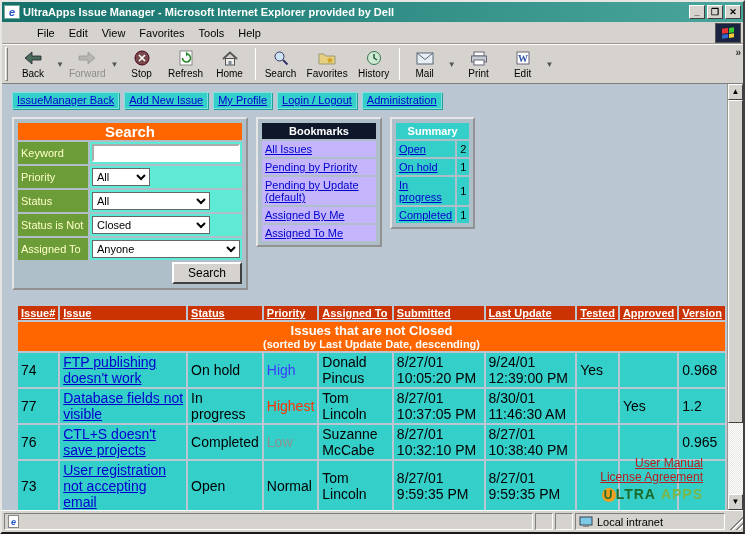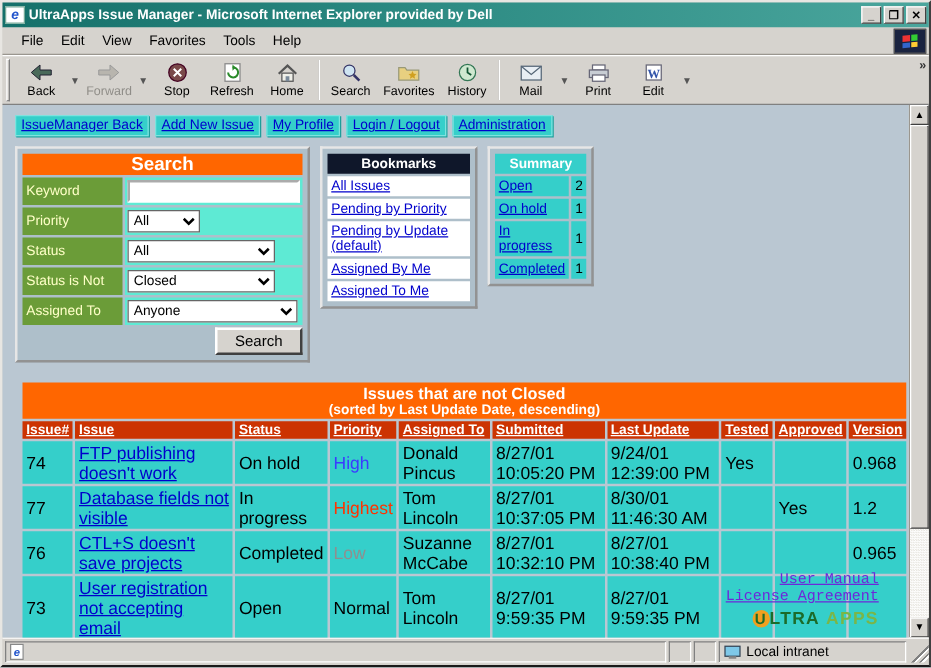--- a/index.html
+++ b/index.html
@@ -93,42 +93,42 @@
   .txt-input { width:100%; height:18px; border:2px inset #fff; background:#fff; font-family:"Liberation Sans",sans-serif; font-size:11px; padding:1px 2px; }
   select { height:18px; border:1px solid #666; background:#fff; font-family:"Liberation Sans",sans-serif; font-size:11px; }
   .btn-row { text-align:right; padding:3px 1px 1px; }
   .win-btn {
     background:#d6d3ce; border-top:2px solid #fff; border-left:2px solid #fff;
     border-right:2px solid #404040; border-bottom:2px solid #404040;
     font-family:"Liberation Sans",sans-serif; font-size:12px; padding:2px 14px;
   }
   
   .bm-table { border-spacing:2px; width:118px; }
-  .bm-table td { background:#ffffff; padding:2px 3px; font-size:11px; }
+  .bm-table td { background:#c4b5fd; padding:2px 3px; font-size:11px; }
   .sum-table { border-spacing:2px; width:72px; }
   .sum-table td { background:#35cfca; padding:2px 3px; font-size:11px; }
   .sum-table td.cnt { width:12px; text-align:left; }
 
   
   .issues { margin-top:14px; border-spacing:2px; width:711px; margin-left:4px; background:transparent; }
   .issues td, .issues th { padding:1px 3px; vertical-align:middle; }
   .it-title { background:#ff6600; color:#fff; text-align:center; }
   .it-title .t1 { font-weight:bold; font-size:13px; }
   .it-title .t2 { font-weight:bold; font-size:11px; }
   .issues th { background:#cc3302; color:#fff; font-size:11px; font-weight:bold; text-align:left; }
   .issues th span { text-decoration:underline; }
   .issues td.cell { background:#35cfca; font-size:14px; }
   .add-row td { background:#cc3302; }
   .add-row a { color:#fff; font-weight:bold; font-size:11px; }
   col.c-id{width:26px;} col.c-issue{width:168px;} col.c-status{width:54px;}
   col.c-pri{width:46px;} col.c-asg{width:82px;} col.c-sub{width:114px;}
   col.c-upd{width:114px;} col.c-tst{width:34px;} col.c-apr{width:42px;} col.c-ver{width:31px;}
 
   .footer-right { position:absolute; right:24px; bottom:8px; text-align:right; }
-  .footer-right a { display:block; color:#6d28d9; font-size:12px; line-height:14px;font-family:Liberation Mono, monospace; }
+  .footer-right a { display:block; color:#b91c1c; font-size:12px; line-height:14px; }
   .logo { margin-top:2px; font-size:14px; letter-spacing:1px; white-space:nowrap;margin-left:48px; }
   .logo .u-circle {
     display:inline-block; width:14px; height:14px; background:#f0a020; border-radius:50%;
     color:#1c6b2a; font-weight:bold; text-align:center; line-height:14px; font-size:12px;
   }
   .logo .ultra { color:#1c6b2a; font-weight:bold; }
   .logo .apps { color:#7ab648; font-weight:bold; }
 
   
   .scrollbar {
@@ -173,21 +173,21 @@
 
   <div class="titlebar">
     <div class="app-icon">e</div>
     <div class="title-text">UltraApps Issue Manager - Microsoft Internet Explorer provided by Dell</div>
     <div class="winbtn">_</div>
     <div class="winbtn">❐</div>
     <div class="winbtn">✕</div>
   </div>
 
   <div class="menubar">
-    <div style="display:flex;">
+    <div style="display:flex;margin-left:20px;">
 
     <span class="menu-item">File</span>
         <span class="menu-item">Edit</span>
         <span class="menu-item">View</span>
         <span class="menu-item">Favorites</span>
         <span class="menu-item">Tools</span>
         <span class="menu-item">Help</span>
       </div>
     <div class="throbber">
       <div class="flag">
@@ -340,21 +340,21 @@
             <tr>
               <td class="flabel">Status</td>
               <td class="fvalue"><select style="width:118px;"><option>All</option></select></td>
             </tr>
             <tr>
               <td class="flabel">Status is Not</td>
               <td class="fvalue"><select style="width:118px;"><option>Closed</option></select></td>
             </tr>
             <tr>
               <td class="flabel">Assigned To</td>
-              <td class="fvalue"><select style="width:136px;"><option>Anyone</option></select></td>
+              <td class="fvalue"><select style="width:148px;"><option>Anyone</option></select></td>
             </tr>
             <tr>
                   <td colspan="2" class="btn-row"><button class="win-btn">Search</button></td>
                 </tr>
           </tbody>
             </table>
         </div>
 
         <div class="panel">
           <table class="bm-table">
@@ -422,37 +422,37 @@
             <col class="c-pri">
             <col class="c-asg">
           <col class="c-sub">
             <col class="c-upd">
             <col class="c-tst">
             <col class="c-apr">
             <col class="c-ver">
         </colgroup>
         <tbody>
             <tr>
-              <td colspan="10" class="it-title">
-          <div class="t1">Issues that are not Closed</div>
-          <div class="t2">(sorted by Last Update Date, descending)</div>
-        </td>
-            </tr>
-        <tr>
           <th><span>Issue#</span></th>
           <th><span>Issue</span></th>
           <th><span>Status</span></th>
           <th><span>Priority</span></th>
           <th><span>Assigned To</span></th>
           <th><span>Submitted</span></th>
           <th><span>Last Update</span></th>
           <th><span>Tested</span></th>
           <th><span>Approved</span></th>
           <th><span>Version</span></th>
         </tr>
+        <tr>
+              <td colspan="10" class="it-title">
+          <div class="t1">Issues that are not Closed</div>
+          <div class="t2">(sorted by Last Update Date, descending)</div>
+        </td>
+            </tr>
         </tbody>
           <tbody>
 
         <tr>
             <td class="cell">74</td>
             <td class="cell"><a href="#">FTP publishing doesn't work</a></td>
             <td class="cell">On hold</td>
             <td class="cell" style="color: rgb(59, 59, 255);">High</td>
             <td class="cell">Donald Pincus</td>
             <td class="cell">8/27/01 10:05:20 PM</td>

